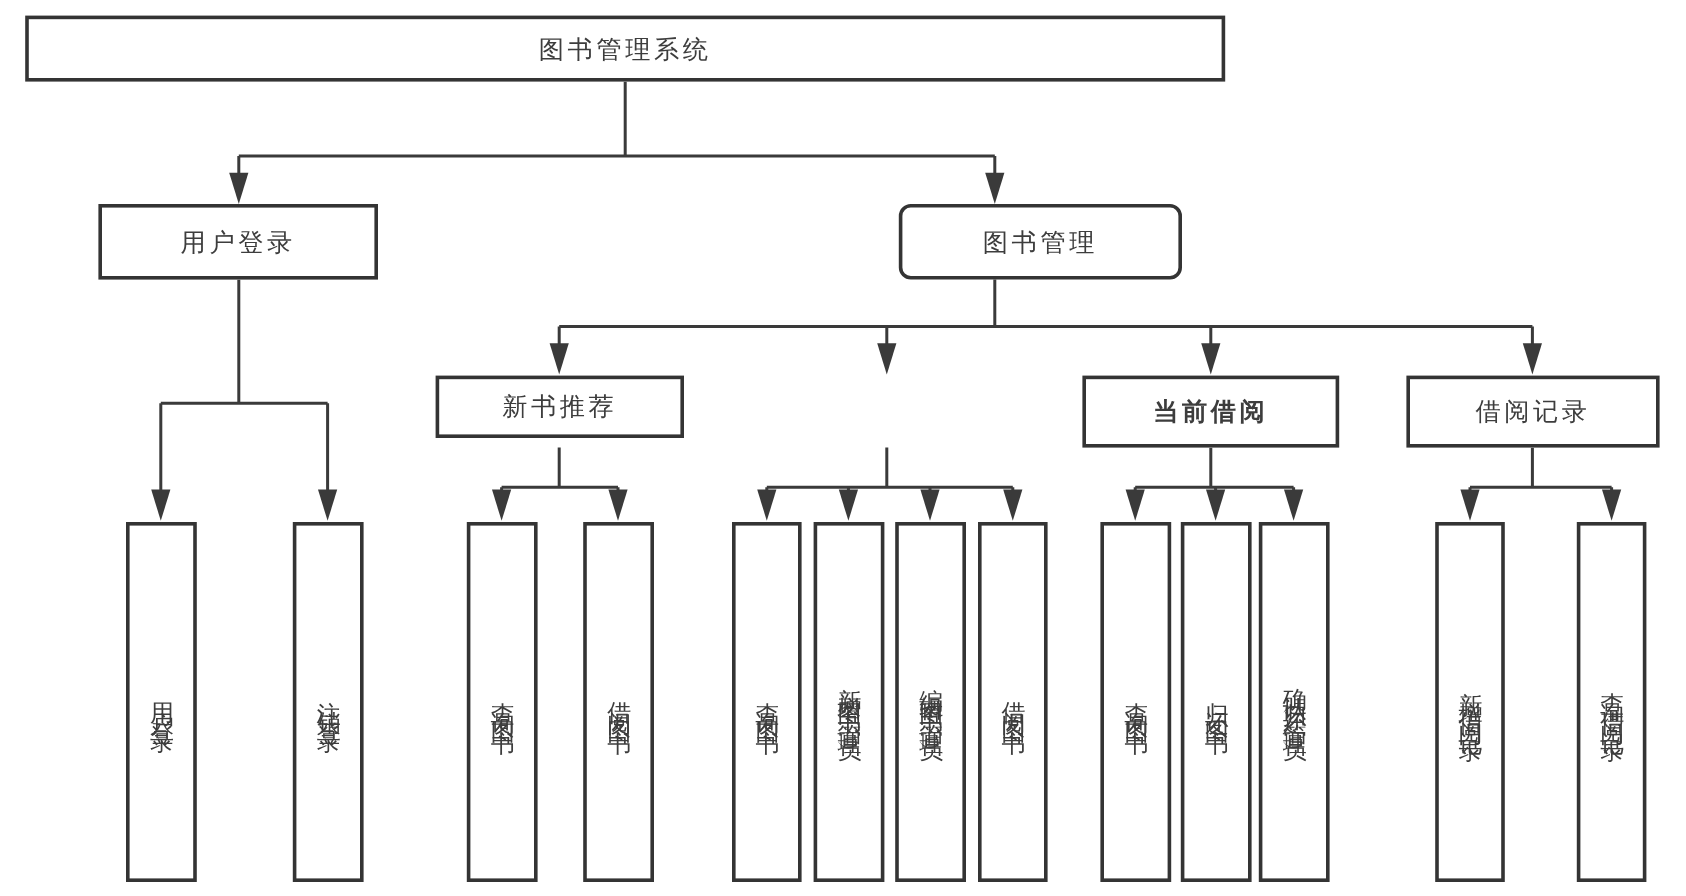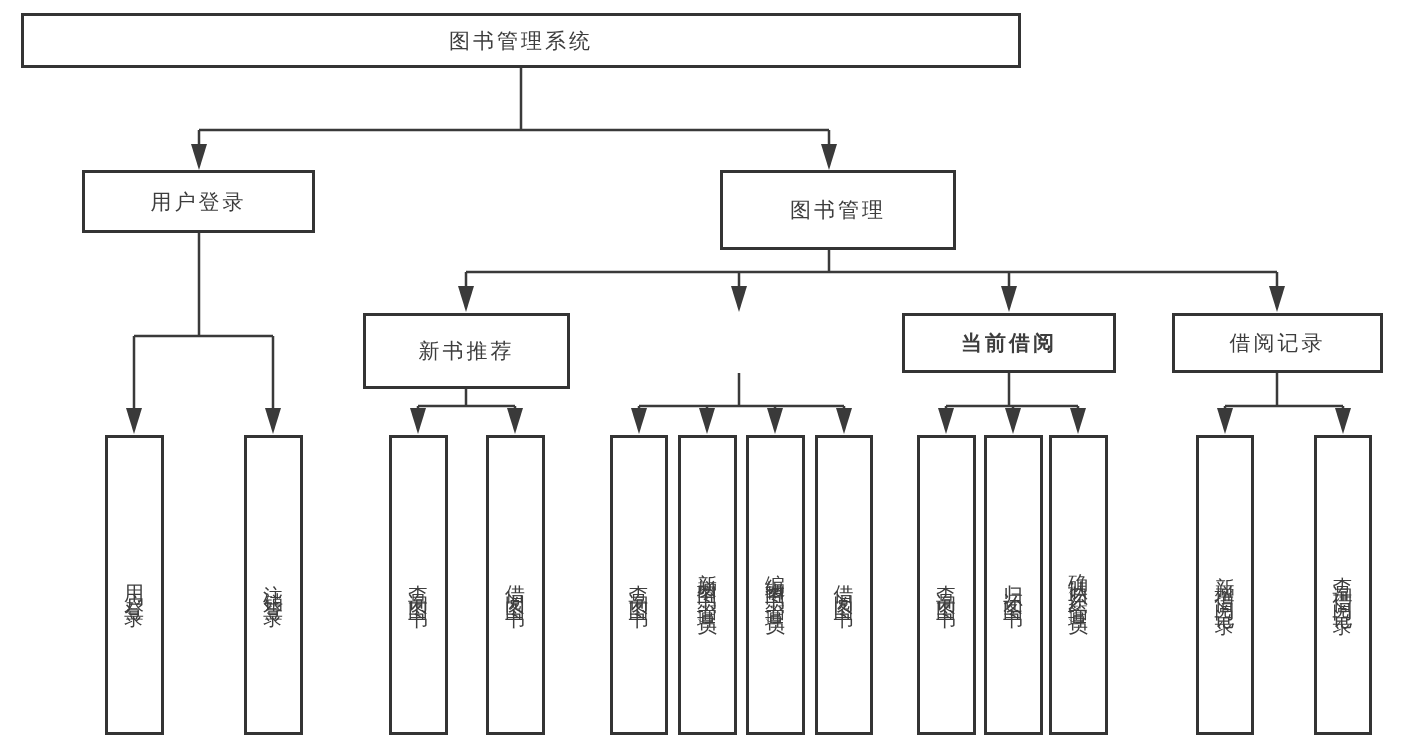--- a/index.html
+++ b/index.html
@@ -128,25 +128,25 @@
     </g>
   </svg>
 
   <div class="node h" style="left:21px; top:13px; width:1000px; height:55px;">
     <span>图书管理系统</span>
   </div>
 
   <div class="node h" style="left:82px; top:170px; width:233px; height:63px;">
     <span>用户登录</span>
   </div>
-  <div class="node h" style="left:720px; top:170px; width:236px; height:80px;">
+  <div class="node h" style="left:749px; top:170px; width:236px; height:63px;border-radius:10px;">
     <span>图书管理</span>
   </div>
 
-  <div class="node h" style="left:363px; top:313px; width:207px; height:76px;">
+  <div class="node h" style="left:363px; top:313px; width:207px; height:52px;">
     <span>新书推荐</span>
   </div>
   <div class="node h" style="left:902px; top:313px; width:214px; height:60px;font-weight:bold;">
     <span>当前借阅</span>
   </div>
   <div class="node h" style="left:1172px; top:313px; width:211px; height:60px;">
     <span>借阅记录</span>
   </div>
 
   <div class="node v" style="left:105px; top:435px; width:59px; height:300px;">

